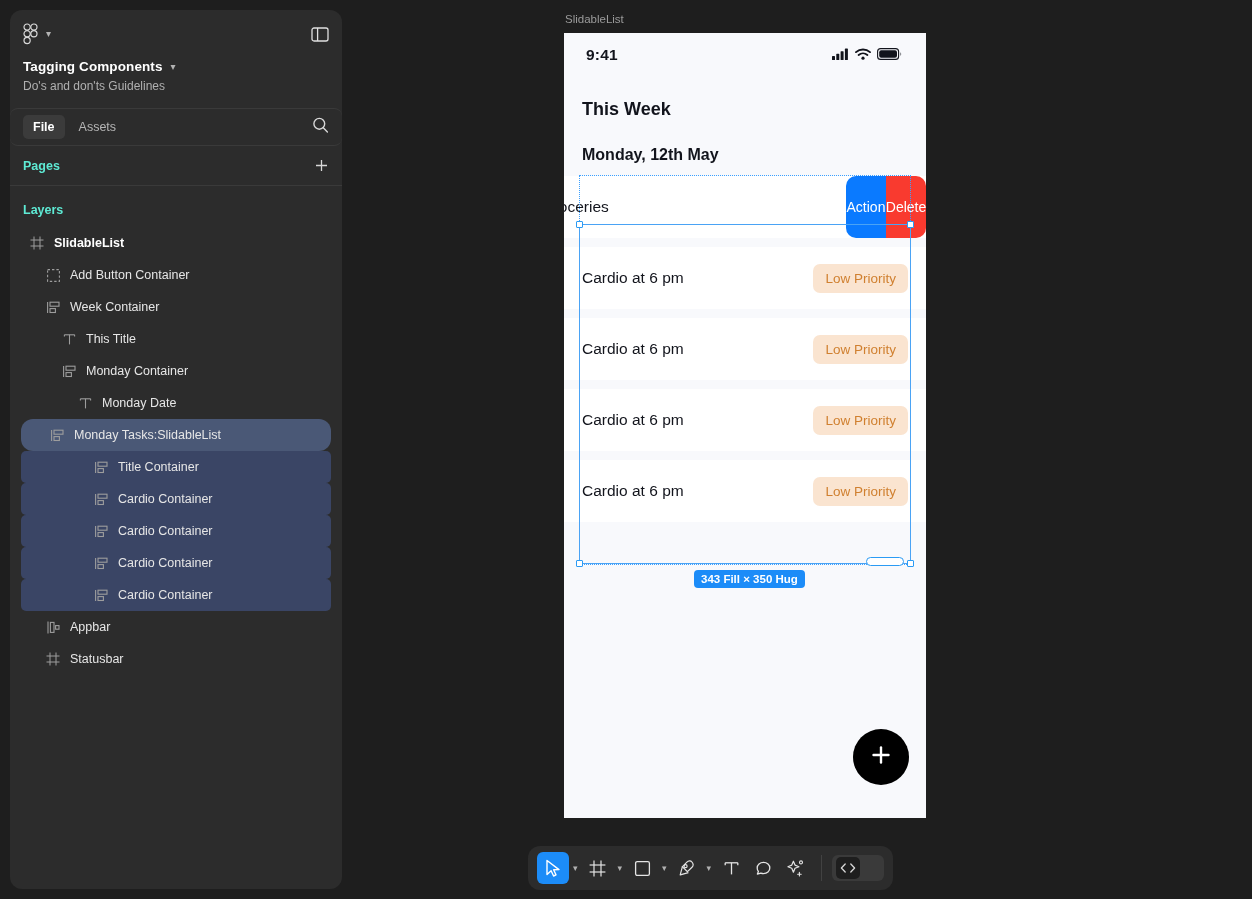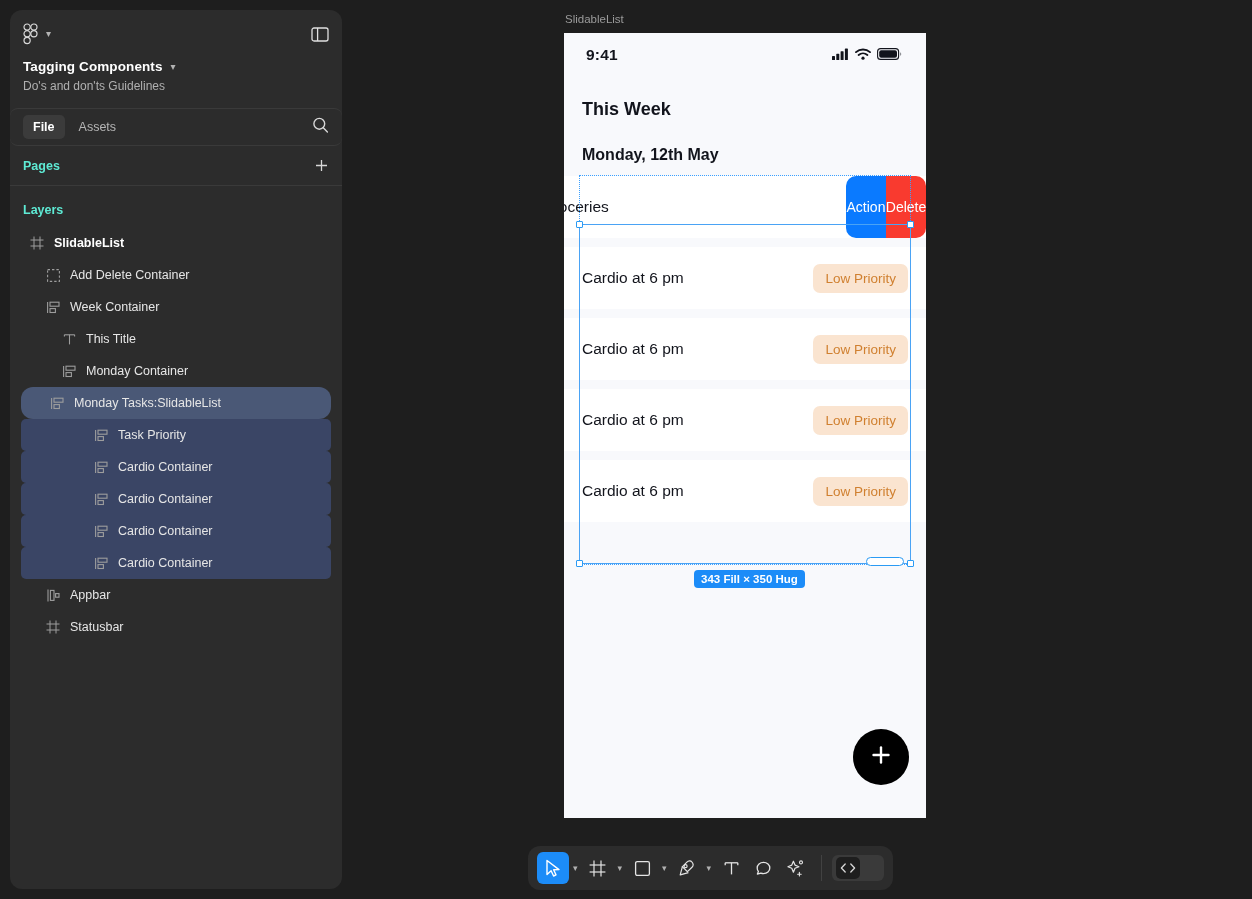--- a/index.html
+++ b/index.html
@@ -273,21 +273,21 @@
           </svg>
         </span>
         <span class="lbl">SlidableList</span>
       </div>
       <div class="layer-row" style="padding-left: 24px;">
         <span class="licon">
           <svg width="13" height="13" viewBox="0 0 13 13">
             <rect x="0.6" y="0.6" width="11.8" height="11.8" fill="none" stroke="#9d9d9d" stroke-width="1.1" stroke-dasharray="2.4 2"></rect>
           </svg>
         </span>
-        <span class="lbl">Add Delete Container</span>
+        <span class="lbl">Add Button Container</span>
       </div>
       <div class="layer-row" style="padding-left: 24px;">
         <span class="licon">
           <svg width="13" height="13" viewBox="0 0 13 13">
             <line x1="0.6" y1="1" x2="0.6" y2="12" stroke="#9d9d9d" stroke-width="1.1"></line>
             <rect x="3" y="1.2" width="9" height="4" fill="none" stroke="#9d9d9d" stroke-width="1.1"></rect>
             <rect x="3" y="7.6" width="5.4" height="3.9" fill="none" stroke="#9d9d9d" stroke-width="1.1"></rect>
           </svg>
         </span>
         <span class="lbl">Week Container</span>
@@ -306,39 +306,50 @@
       <div class="layer-row" style="padding-left: 40px;">
         <span class="licon">
           <svg width="13" height="13" viewBox="0 0 13 13">
             <line x1="0.6" y1="1" x2="0.6" y2="12" stroke="#9d9d9d" stroke-width="1.1"></line>
             <rect x="3" y="1.2" width="9" height="4" fill="none" stroke="#9d9d9d" stroke-width="1.1"></rect>
             <rect x="3" y="7.6" width="5.4" height="3.9" fill="none" stroke="#9d9d9d" stroke-width="1.1"></rect>
           </svg>
         </span>
         <span class="lbl">Monday Container</span>
       </div>
+      <div class="layer-row" style="padding-left: 56px;">
+        <span class="licon">
+          <svg width="13" height="13" viewBox="0 0 13 13">
+            <line x1="1.4" y1="1.8" x2="11.6" y2="1.8" stroke="#9d9d9d" stroke-width="1.1"></line>
+            <line x1="6.5" y1="1.8" x2="6.5" y2="11.4" stroke="#9d9d9d" stroke-width="1.1"></line>
+            <line x1="1.4" y1="1.8" x2="1.4" y2="3.6" stroke="#9d9d9d" stroke-width="1.1"></line>
+            <line x1="11.6" y1="1.8" x2="11.6" y2="3.6" stroke="#9d9d9d" stroke-width="1.1"></line>
+          </svg>
+        </span>
+        <span class="lbl">Monday Date</span>
+      </div>
       <div class="layer-row sel-primary" style="padding-left: 28px; border-radius: 12px;">
         <span class="licon">
           <svg width="13" height="13" viewBox="0 0 13 13">
             <line x1="0.6" y1="1" x2="0.6" y2="12" stroke="#9d9d9d" stroke-width="1.1"></line>
             <rect x="3" y="1.2" width="9" height="4" fill="none" stroke="#9d9d9d" stroke-width="1.1"></rect>
             <rect x="3" y="7.6" width="5.4" height="3.9" fill="none" stroke="#9d9d9d" stroke-width="1.1"></rect>
           </svg>
         </span>
         <span class="lbl">Monday Tasks:SlidableList</span>
       </div>
       <div class="layer-row sel-child" style="padding-left: 72px;">
         <span class="licon">
           <svg width="13" height="13" viewBox="0 0 13 13">
             <line x1="0.6" y1="1" x2="0.6" y2="12" stroke="#9d9d9d" stroke-width="1.1"></line>
             <rect x="3" y="1.2" width="9" height="4" fill="none" stroke="#9d9d9d" stroke-width="1.1"></rect>
             <rect x="3" y="7.6" width="5.4" height="3.9" fill="none" stroke="#9d9d9d" stroke-width="1.1"></rect>
           </svg>
         </span>
-        <span class="lbl">Task Priority</span>
+        <span class="lbl">Title Container</span>
       </div>
       <div class="layer-row sel-child" style="padding-left: 72px;">
         <span class="licon">
           <svg width="13" height="13" viewBox="0 0 13 13">
             <line x1="0.6" y1="1" x2="0.6" y2="12" stroke="#9d9d9d" stroke-width="1.1"></line>
             <rect x="3" y="1.2" width="9" height="4" fill="none" stroke="#9d9d9d" stroke-width="1.1"></rect>
             <rect x="3" y="7.6" width="5.4" height="3.9" fill="none" stroke="#9d9d9d" stroke-width="1.1"></rect>
           </svg>
         </span>
         <span class="lbl">Cardio Container</span>

